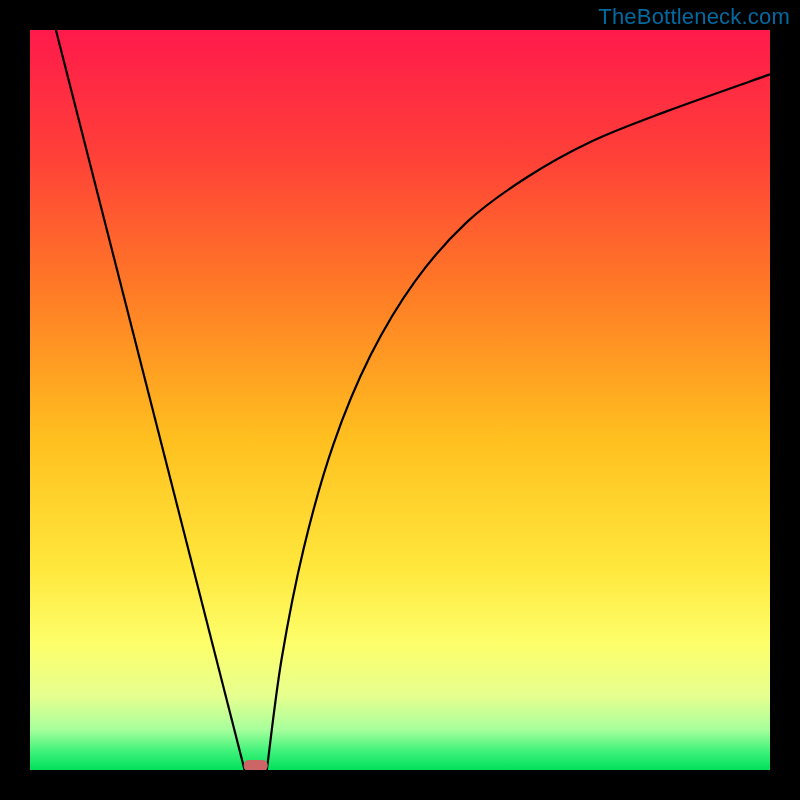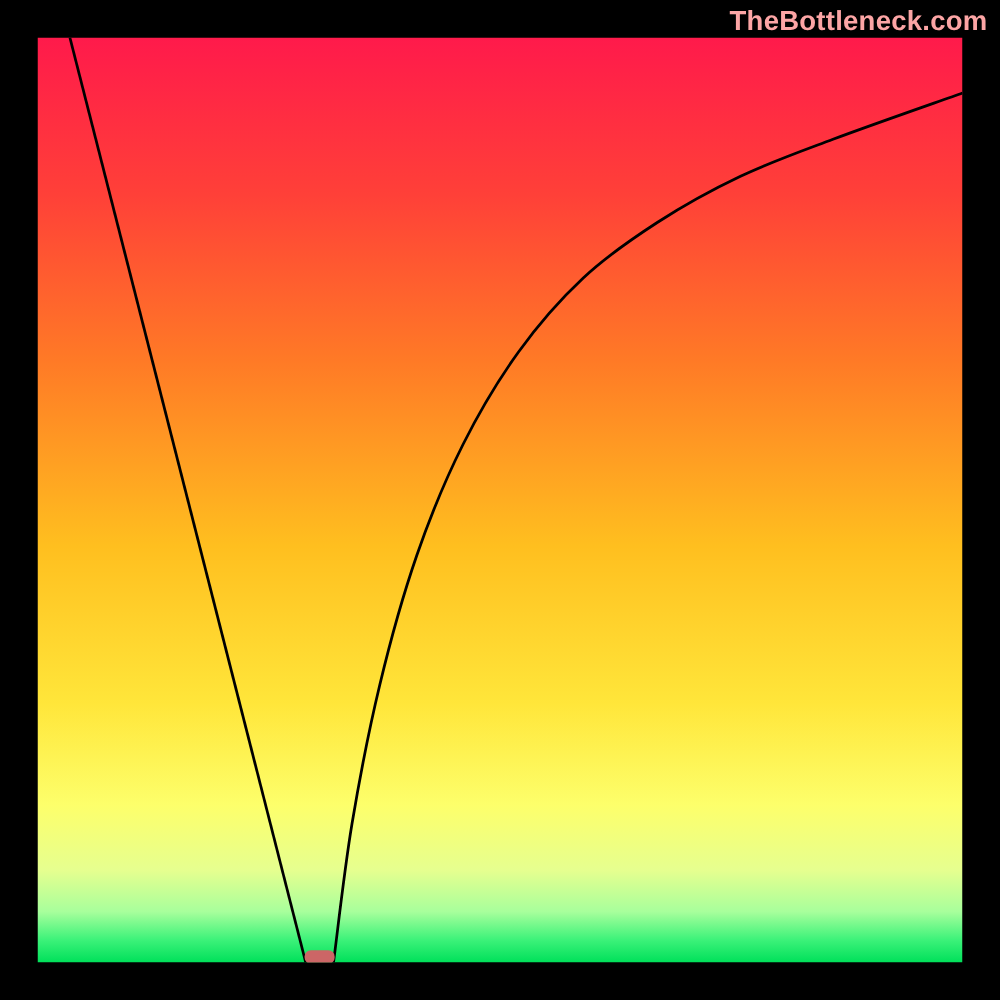--- a/index.html
+++ b/index.html
@@ -14,23 +14,23 @@
   .frame {
     position: relative;
     width: 800px;
     height: 800px;
     background: #000;
   }
   .watermark {
     position: absolute;
     top: 4px;
     right: 10px;
-    color: #fca5a5;
+    color: #0369a1;
     font-size: 22px;
-    font-weight: 700;
+    font-weight: 400;
     letter-spacing: 0.2px;
     user-select: none;
   }
   .plot {
     position: absolute;
     left: 30px;
     top: 30px;
     width: 740px;
     height: 740px;
   }

